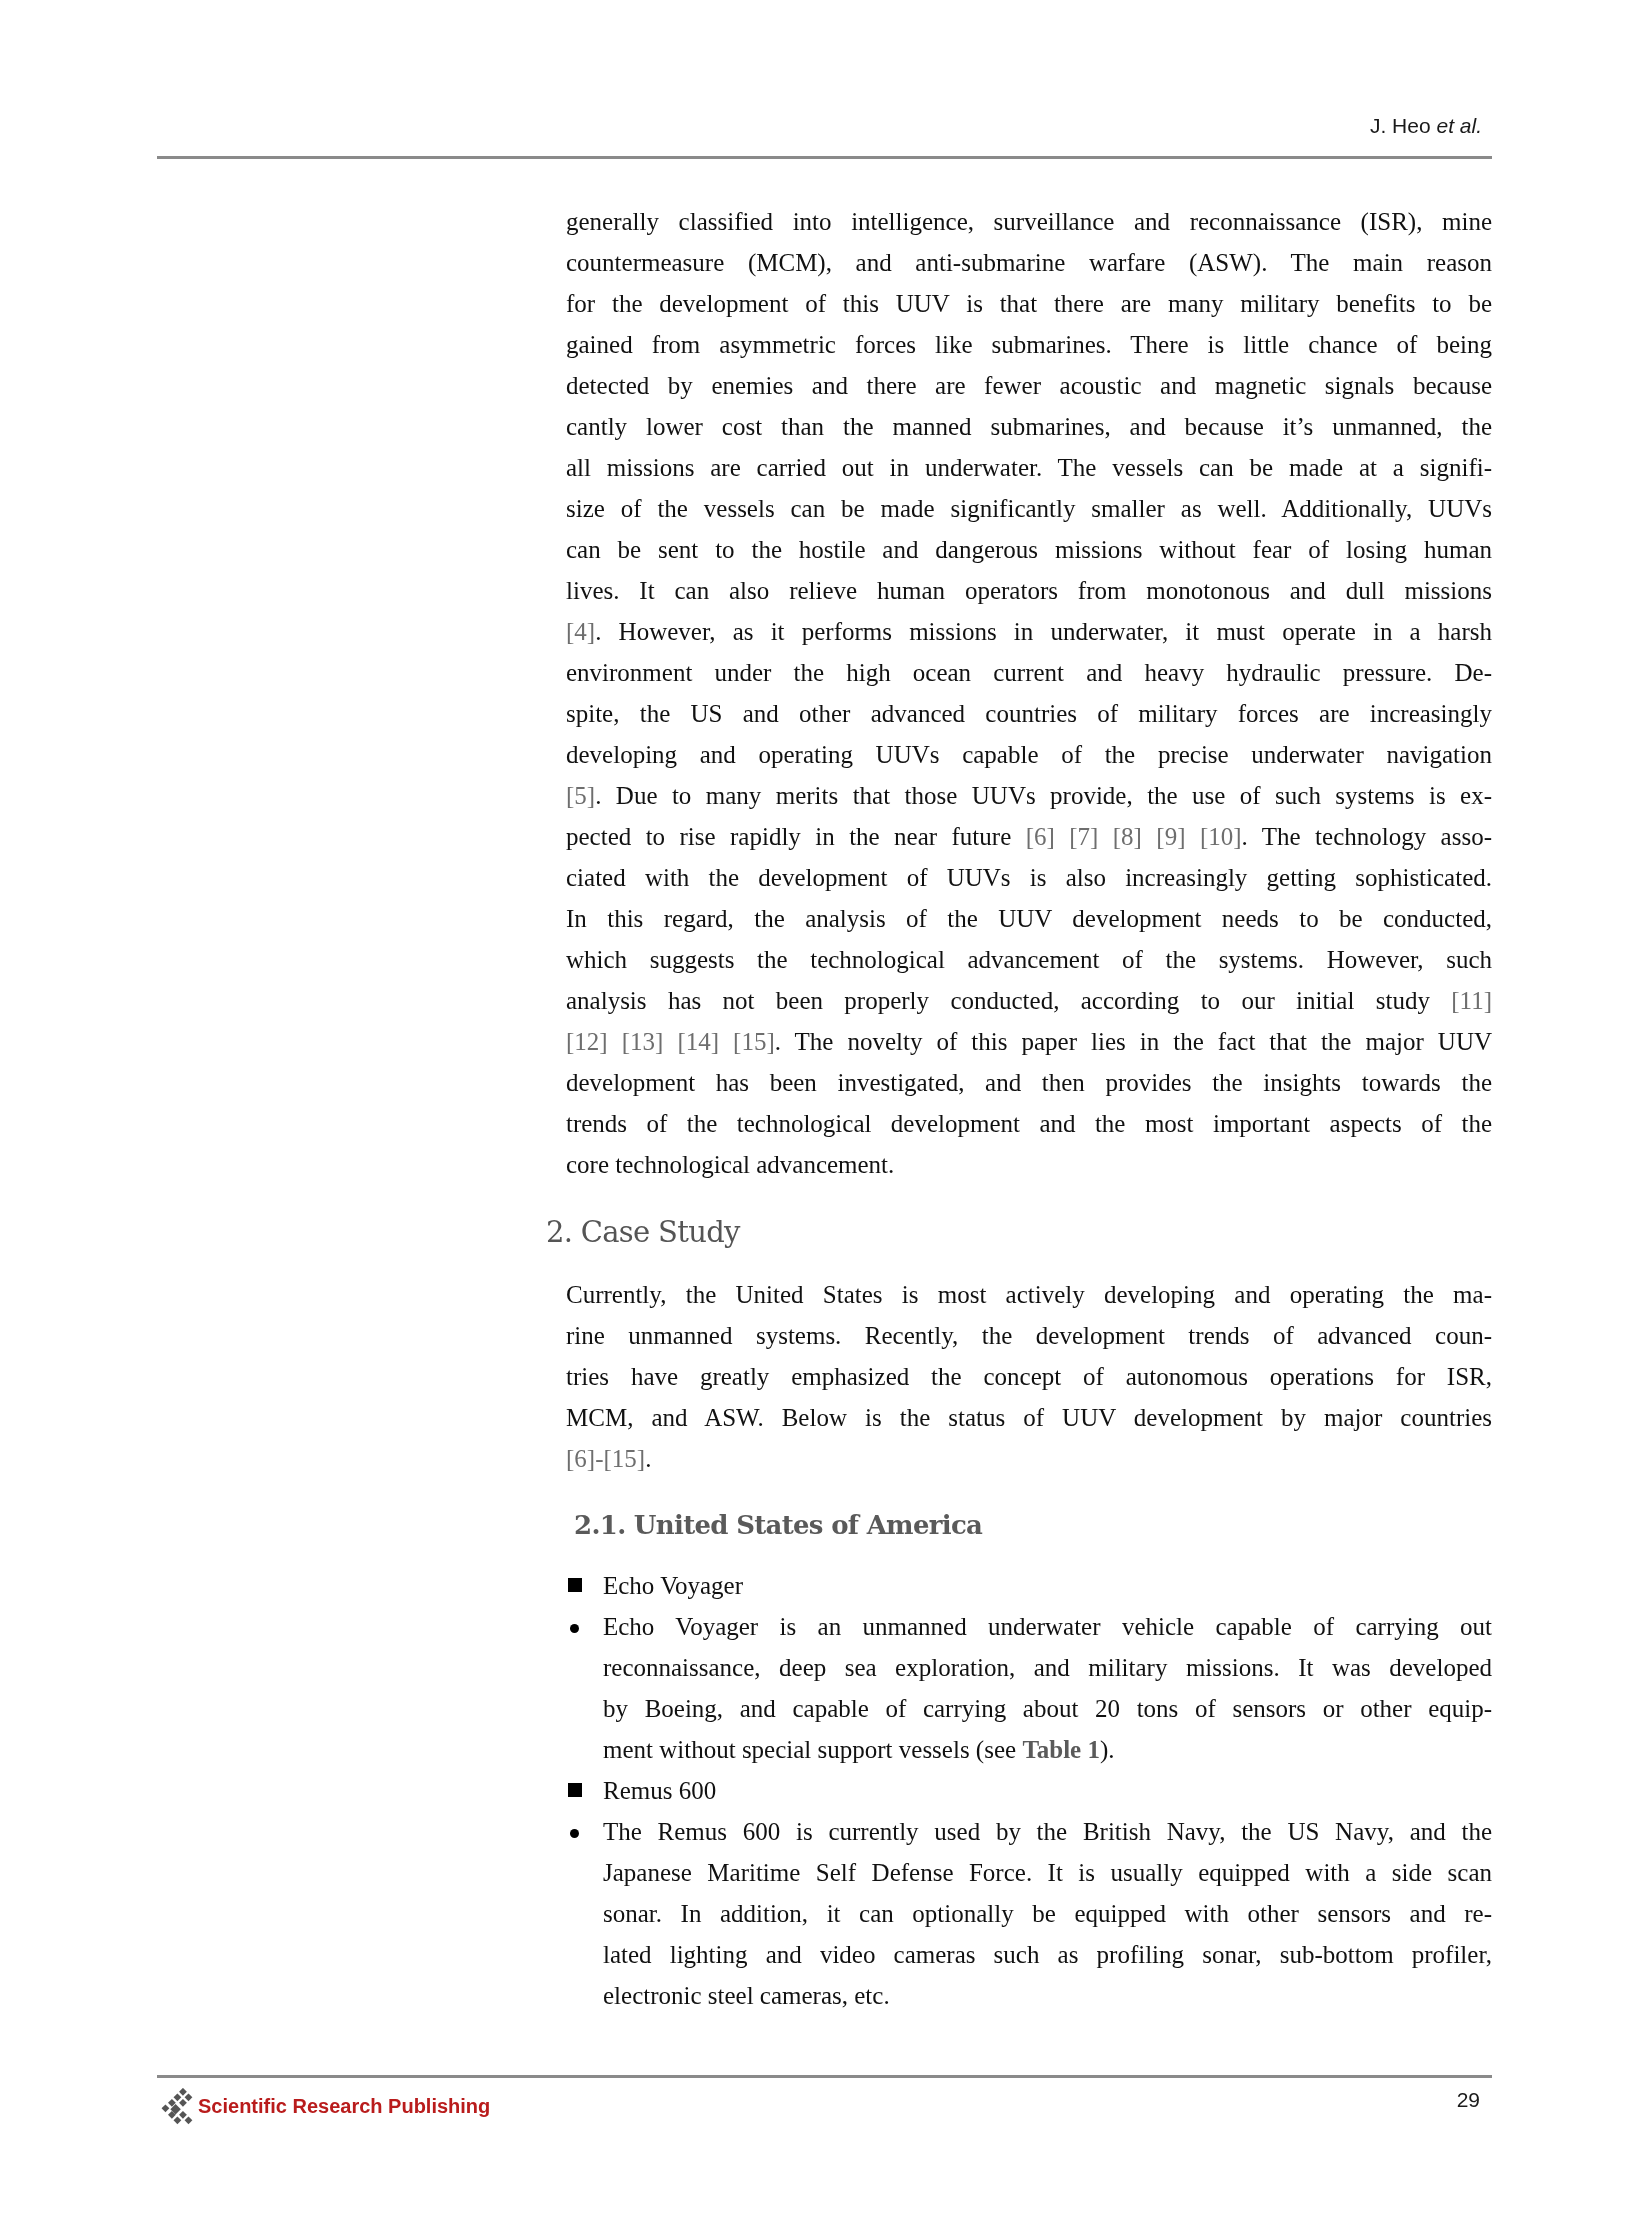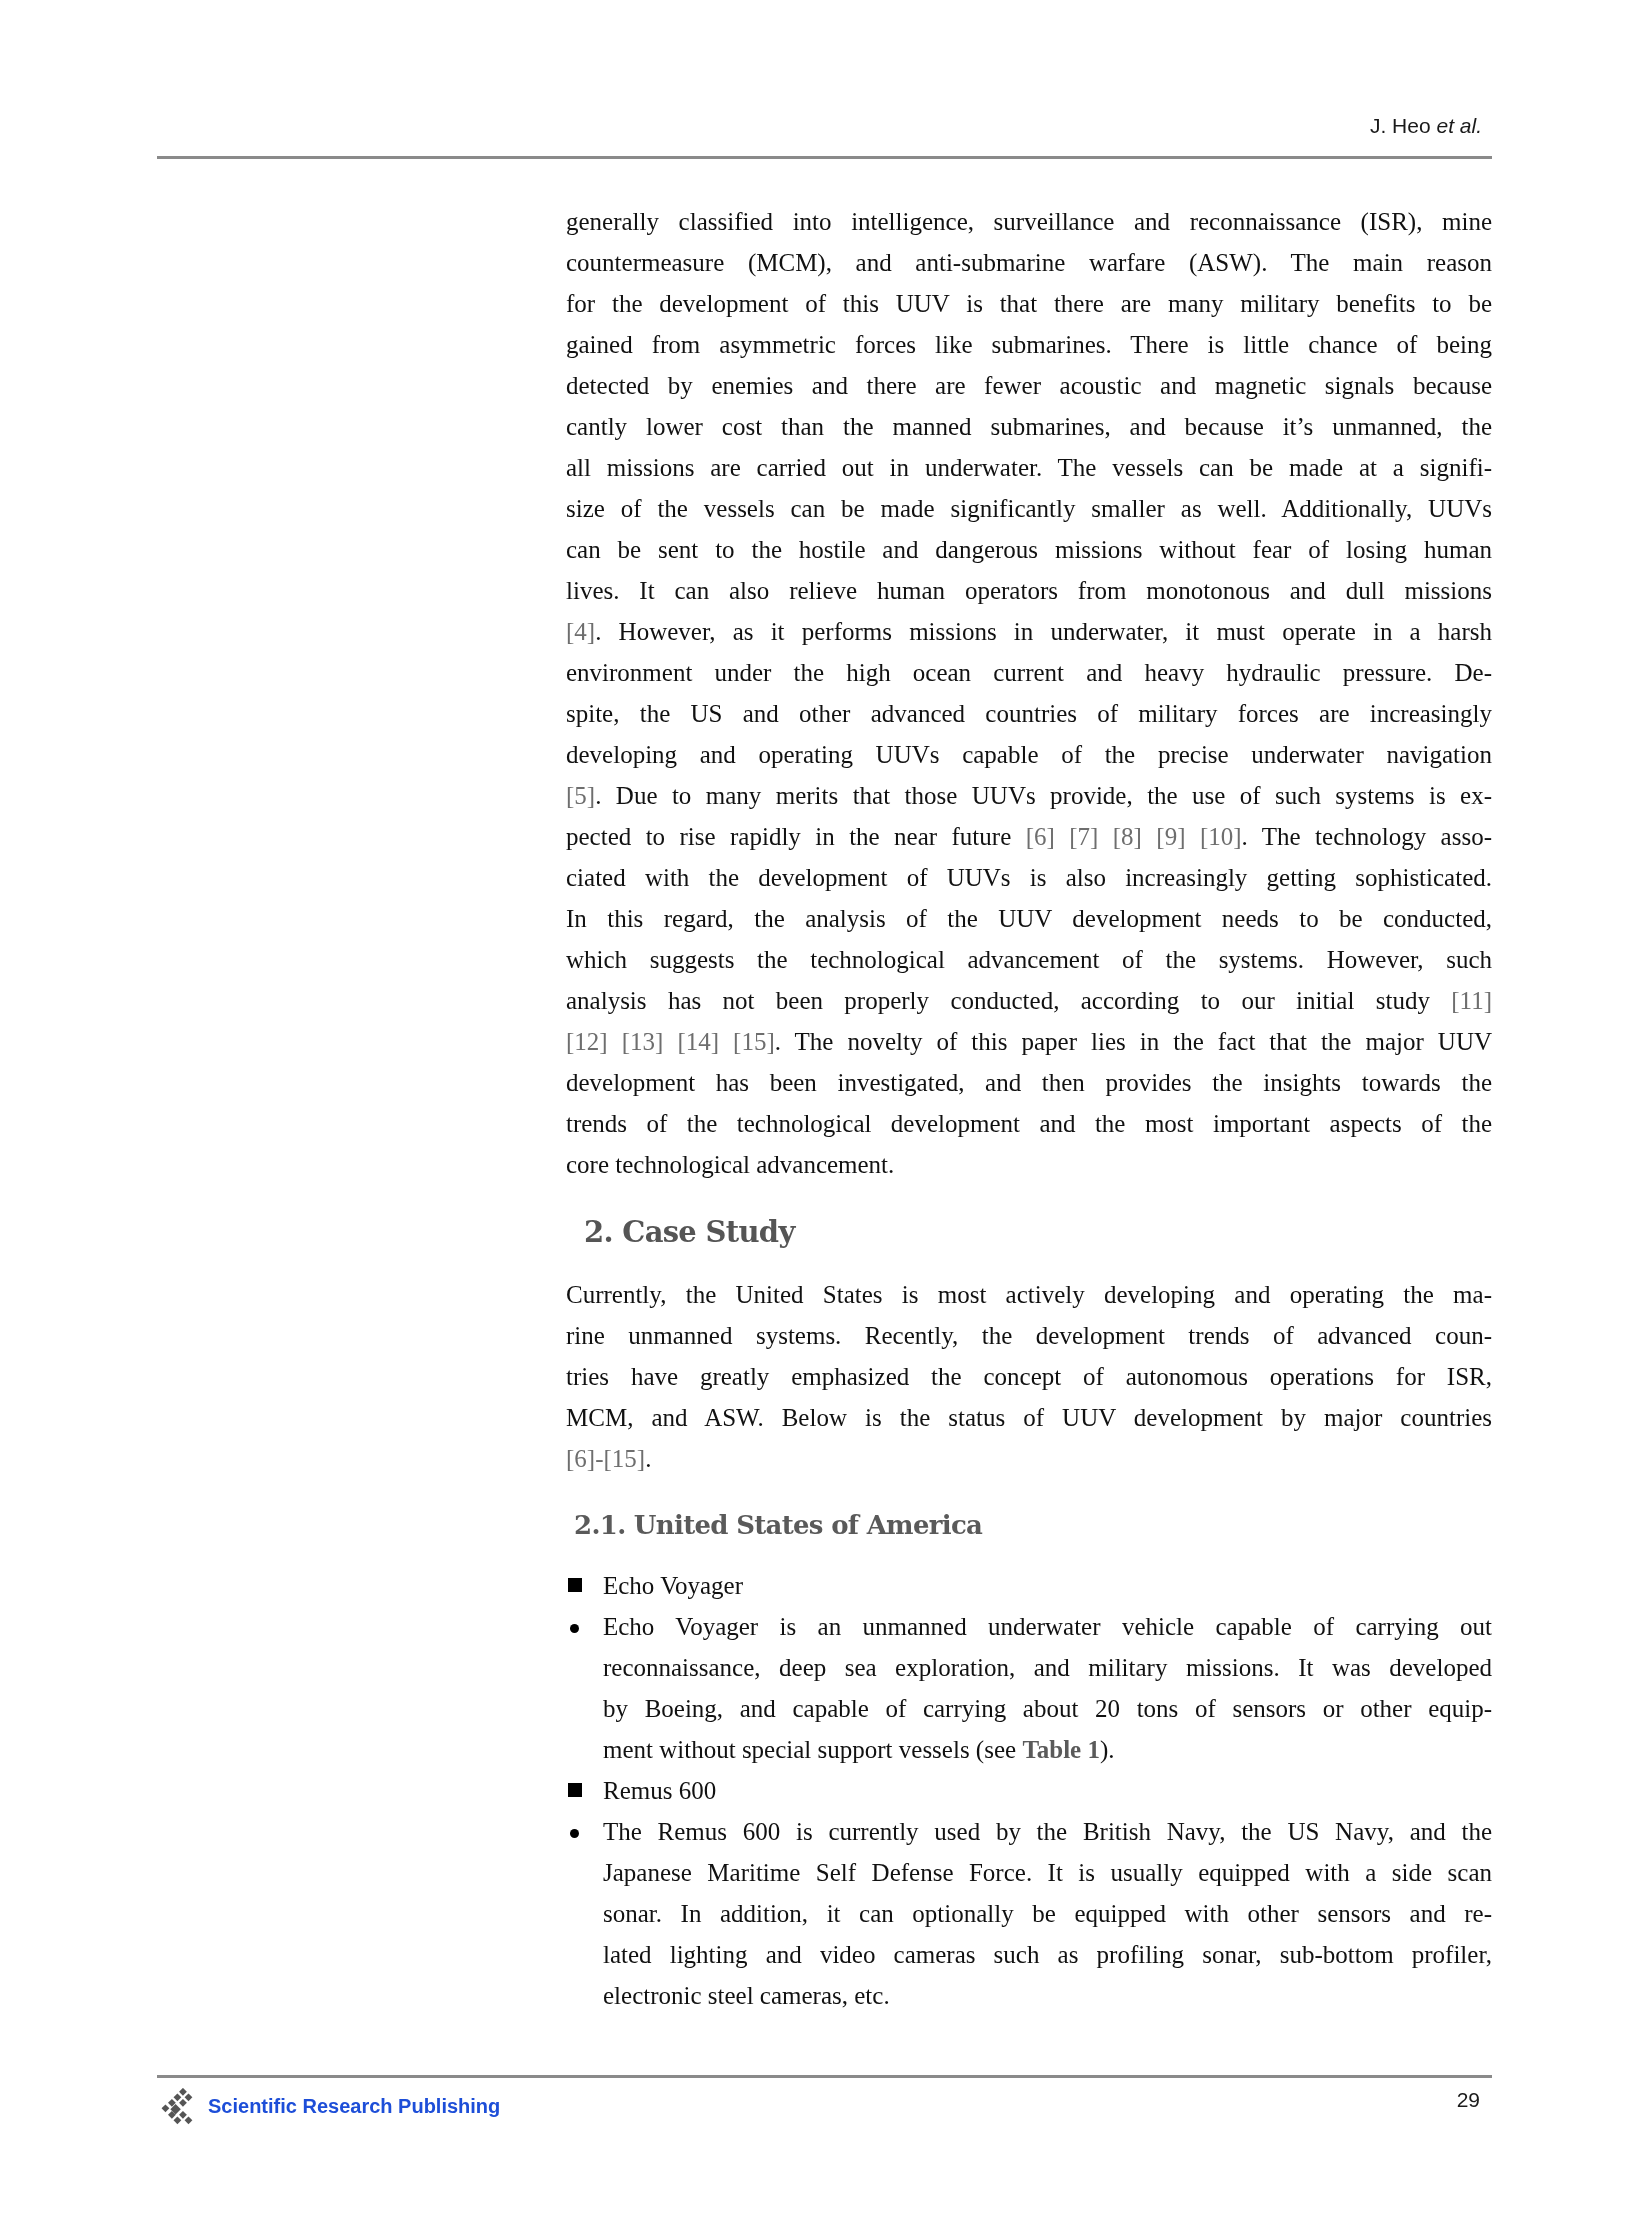--- a/index.html
+++ b/index.html
@@ -19,41 +19,41 @@
   .line {
     font-family: "Liberation Serif", serif; font-size: 25px; color: #111111;
     height: 41px; line-height: 41px; white-space: nowrap;
     text-align: justify; text-align-last: justify;
   }
   .line.last { text-align-last: left; }
   .cite { color: #6e6e6e; }
   .tref { color: #5a5a5a; font-weight: bold; }
 
   .h2 {
-    position: absolute; left: 584px;
-    font-family: "DejaVu Serif", serif; font-weight: bold; font-size: 29px; color: #555555;
+    position: absolute; left: 546px;
+    font-family: "DejaVu Serif", serif; font-weight: normal; font-size: 29px; color: #555555;
     letter-spacing: -0.7px;
   }
   .h3 {
     position: absolute; left: 566px;
     font-family: "DejaVu Serif", serif; font-weight: bold; font-size: 26px; color: #5a5a5a;
     letter-spacing: -0.7px;
   }
 
   .list { position: absolute; left: 566px; width: 926px; }
   .li { position: relative; padding-left: 37px; }
   .li .marker { position: absolute; left: 0; top: 0; width: 37px; height: 41px; }
   .sq { position: absolute; left: 1.8px; top: 13px; width: 14px; height: 14px; background: #000; }
   .dot { position: absolute; left: 3.7px; top: 17.5px; width: 9.2px; height: 9.2px; background: #000; border-radius: 50%; }
 
   .footer-logo { position: absolute; left: 159px; top: 2088px; display: flex; align-items: center; }
   .footer-logo svg { width: 35px; height: 37px; }
   .footer-logo .name {
-    font-family: "Liberation Sans", sans-serif; font-weight: bold; font-size: 20px; color: #1d4ed8;
-    margin-left: 14px;
+    font-family: "Liberation Sans", sans-serif; font-weight: bold; font-size: 20px; color: #b91c1c;
+    margin-left: 4px;
   }
   .page-num {
     position: absolute; right: 159px; top: 2088px;
     font-family: "Liberation Sans", sans-serif; font-size: 21px; color: #1a1a1a;
   }
 </style>
 </head>
 <body>
 
 <div class="page">

